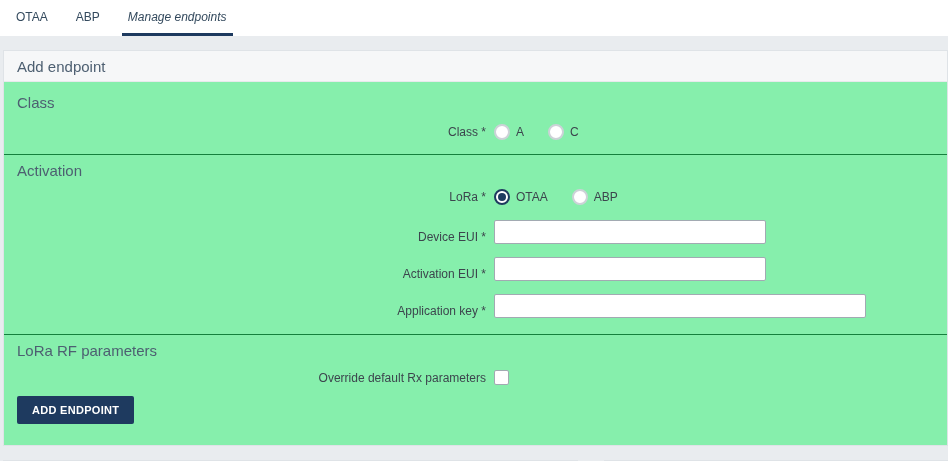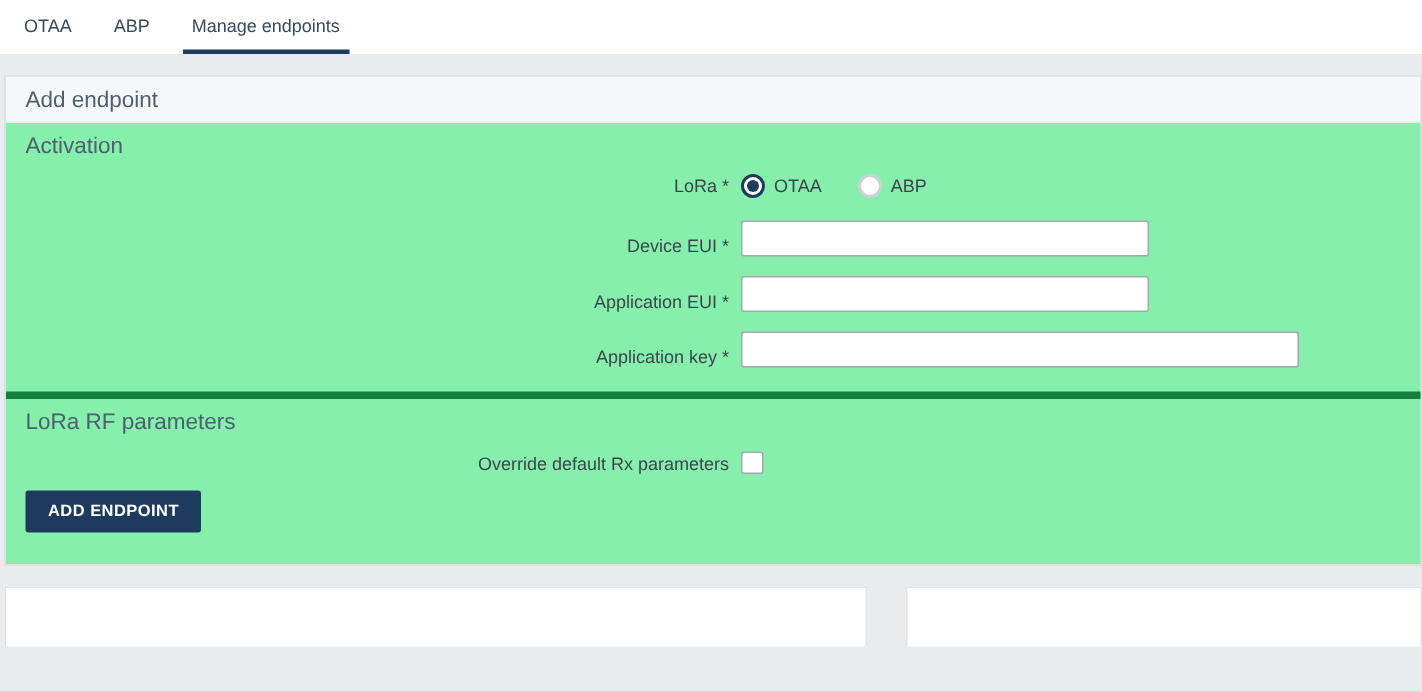--- a/index.html
+++ b/index.html
@@ -22,37 +22,37 @@
     display: flex;
     align-items: center;
     padding: 0 6px;
     margin-right: 16px;
     font-size: 12px;
     color: #344a5e;
     border-bottom: 3px solid transparent;
     cursor: pointer;
     white-space: nowrap;
   }
-  .tab.active { border-bottom-color: #1e3a5f; }
+  .tab.active { border-bottom-color: #1e3a5f; font-style: italic; }
 
   
   .main-card {
     margin: 14px 0 0 3px;
     background: #86efac;
     border: 1px solid #dfe3e7;
   }
   .card-header {
     background: #f6f7f8;
     border-bottom: 1px solid #e7eaec;
     padding: 7px 13px 6px;
     font-size: 15px;
     color: #4d5f71;
   }
   .section { padding: 0 13px; }
-  .section + .section { border-top: 5px solid #15803d; }
+  .section + .section { border-top: 1px solid #15803d; }
   .section-heading {
     font-size: 15px;
     line-height: 18px;
     color: #4d5f71;
     font-weight: 400;
   }
   .section-class .section-heading { margin-top: 12px; }
   .section-activation .section-heading,
   .section-lora .section-heading { margin-top: 7px; }
   .section-class { padding-bottom: 14px; }
@@ -153,20 +153,40 @@
 <div class="tabs-bar">
   <div class="tab">OTAA</div>
   <div class="tab">ABP</div>
   <div class="tab active">Manage endpoints</div>
 </div>
 
 <div class="main-card">
 
   <div class="card-header">Add endpoint</div>
 
+  <div class="section section-class">
+    <div class="section-heading">Class</div>
+    <div class="form-row row-class">
+      <div class="form-label">Class *</div>
+      <div class="radio-group">
+        <div class="radio-option">
+          <span class="radio-circle">
+              <span class="radio-dot"></span>
+            </span>
+          <span class="radio-text">A</span>
+        </div>
+        <div class="radio-option">
+          <span class="radio-circle">
+              <span class="radio-dot"></span>
+            </span>
+          <span class="radio-text">C</span>
+        </div>
+      </div>
+    </div>
+  </div>
 
   <div class="section section-activation">
     <div class="section-heading">Activation</div>
 
     <div class="form-row row-type">
       <div class="form-label">LoRa *</div>
       <div class="radio-group">
         <div class="radio-option">
           <span class="radio-circle selected">
               <span class="radio-dot"></span>
@@ -181,21 +201,21 @@
         </div>
       </div>
     </div>
 
     <div class="form-row row-field first">
       <div class="form-label">Device EUI *</div>
       <input class="text-input input-eui" type="text" value="" style="">
     </div>
 
     <div class="form-row row-field">
-      <div class="form-label">Application EUI *</div>
+      <div class="form-label">Activation EUI *</div>
       <input class="text-input input-eui" type="text" value="" style="">
     </div>
 
     <div class="form-row row-field">
       <div class="form-label">Application key *</div>
       <input class="text-input input-key" type="text" value="" style="">
     </div>
   </div>
 
   <div class="section section-lora">

